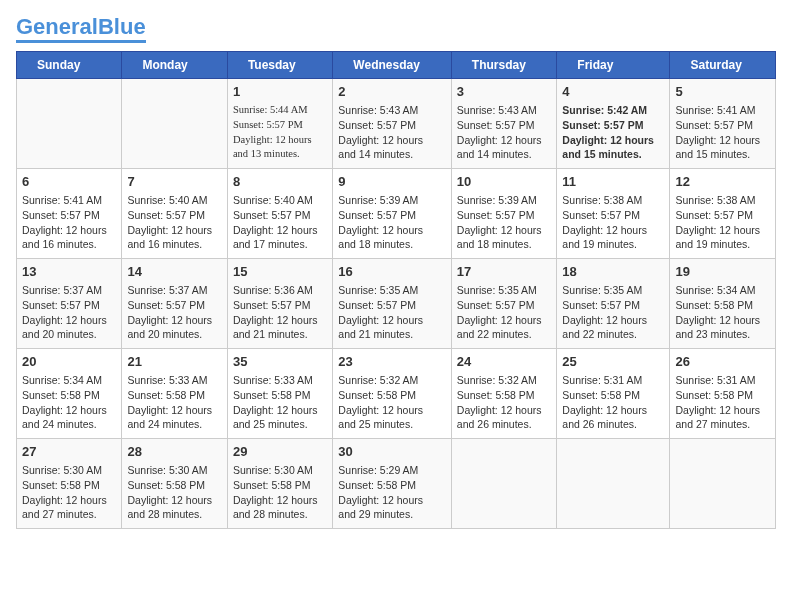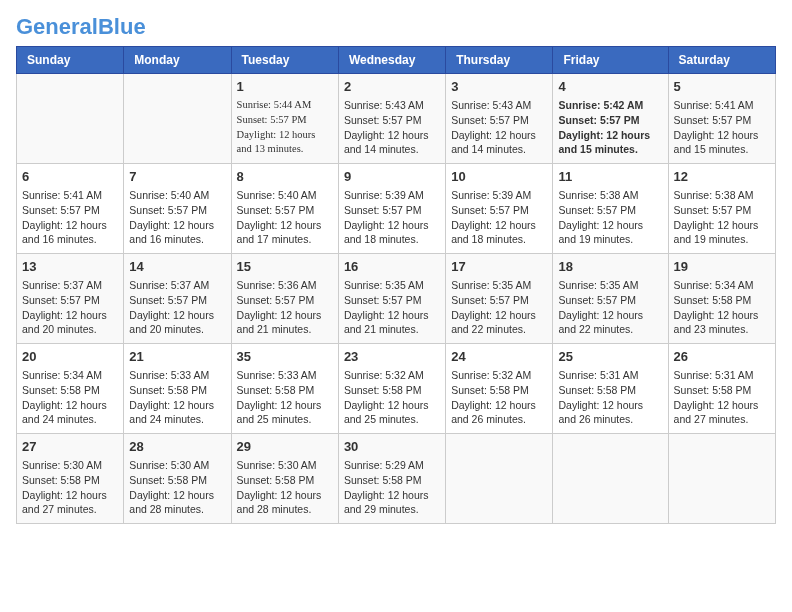--- a/index.html
+++ b/index.html
@@ -11,21 +11,21 @@
       padding: 16px;
     }
     .header {
       display: flex;
       justify-content: space-between;
       align-items: flex-start;
       margin-bottom: 8px;
     }
     .logo {
       display: flex;
-      flex-direction: row;
+      flex-direction: column;
       align-items: flex-start;
     }
     .logo-text {
       font-size: 22px;
       font-weight: bold;
       color: #1a3a6b;
       line-height: 1;
     }
     .logo-text span {
       color: #4a90d9;
@@ -50,21 +50,21 @@
     }
     table {
       width: 100%;
       border-collapse: collapse;
       font-size: 11px;
     }
     thead tr th {
       background: #3a6abf;
       color: #fff;
       text-align: left;
-      padding: 6px 10px;
+      padding: 6px 20px;
       font-size: 12px;
       font-weight: bold;
       border: 1px solid #2a4a9f;
     }
     tbody tr td {
       border: 1px solid #ccc;
       vertical-align: top;
       padding: 4px 5px;
       min-height: 80px;
       height: 90px;

